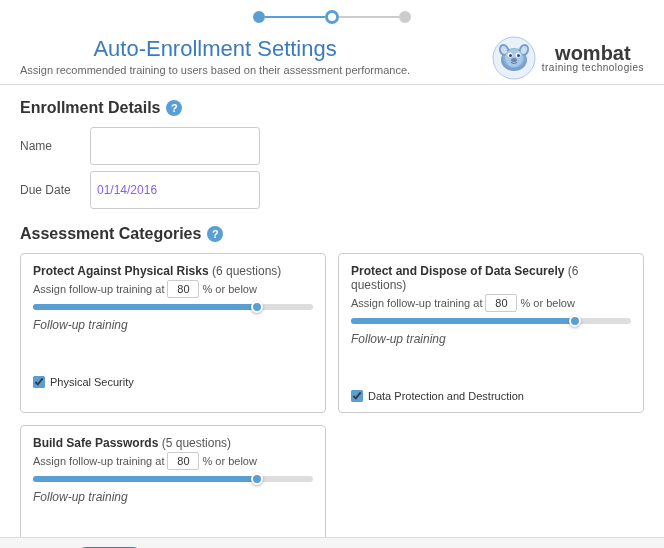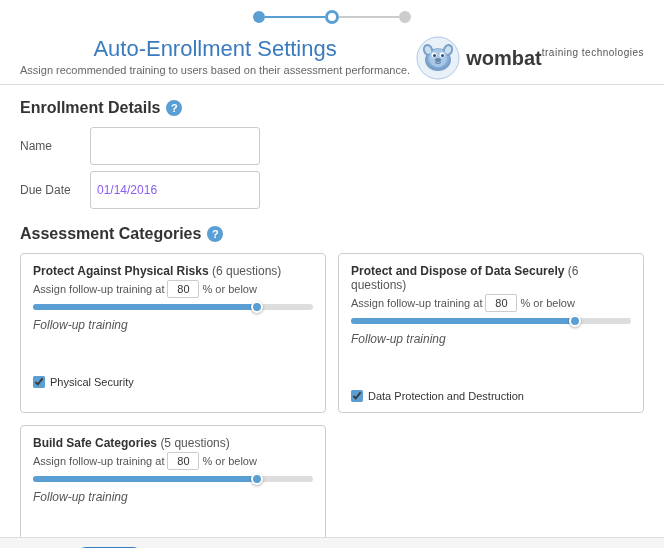--- a/index.html
+++ b/index.html
@@ -70,21 +70,21 @@
       color: #666;
       margin-top: 2px;
     }
     .logo-area {
       display: flex;
       align-items: center;
       gap: 6px;
     }
     .logo-text {
       display: flex;
-      flex-direction: row;
+      flex-direction: column;
       line-height: 1;
     }
     .logo-name {
       font-size: 20px;
       font-weight: bold;
       color: #3a3a3a;
     }
     .logo-sub {
       font-size: 10px;
       color: #555;
@@ -402,21 +402,21 @@
         </div>
         <div class="followup-label">Follow-up training</div>
         <div class="checkbox-row">
           <input type="checkbox" class="checkbox-input" checked="" style="">
           <span>Data Protection and Destruction</span>
         </div>
       </div>
 
       <div class="category-card">
         <div class="category-title">
-          <span>Build Safe Categories</span>
+          <span>Build Safe Passwords</span>
           <span class="q-count">(5 questions)</span>
         </div>
         <div class="assign-text">
           <span>Assign follow-up training at</span>
           <input type="text" class="pct-box" value="80" style="">
           <span>% or below</span>
         </div>
         <div class="slider-container">
           <div class="slider-track">
             <div class="slider-fill"></div>

